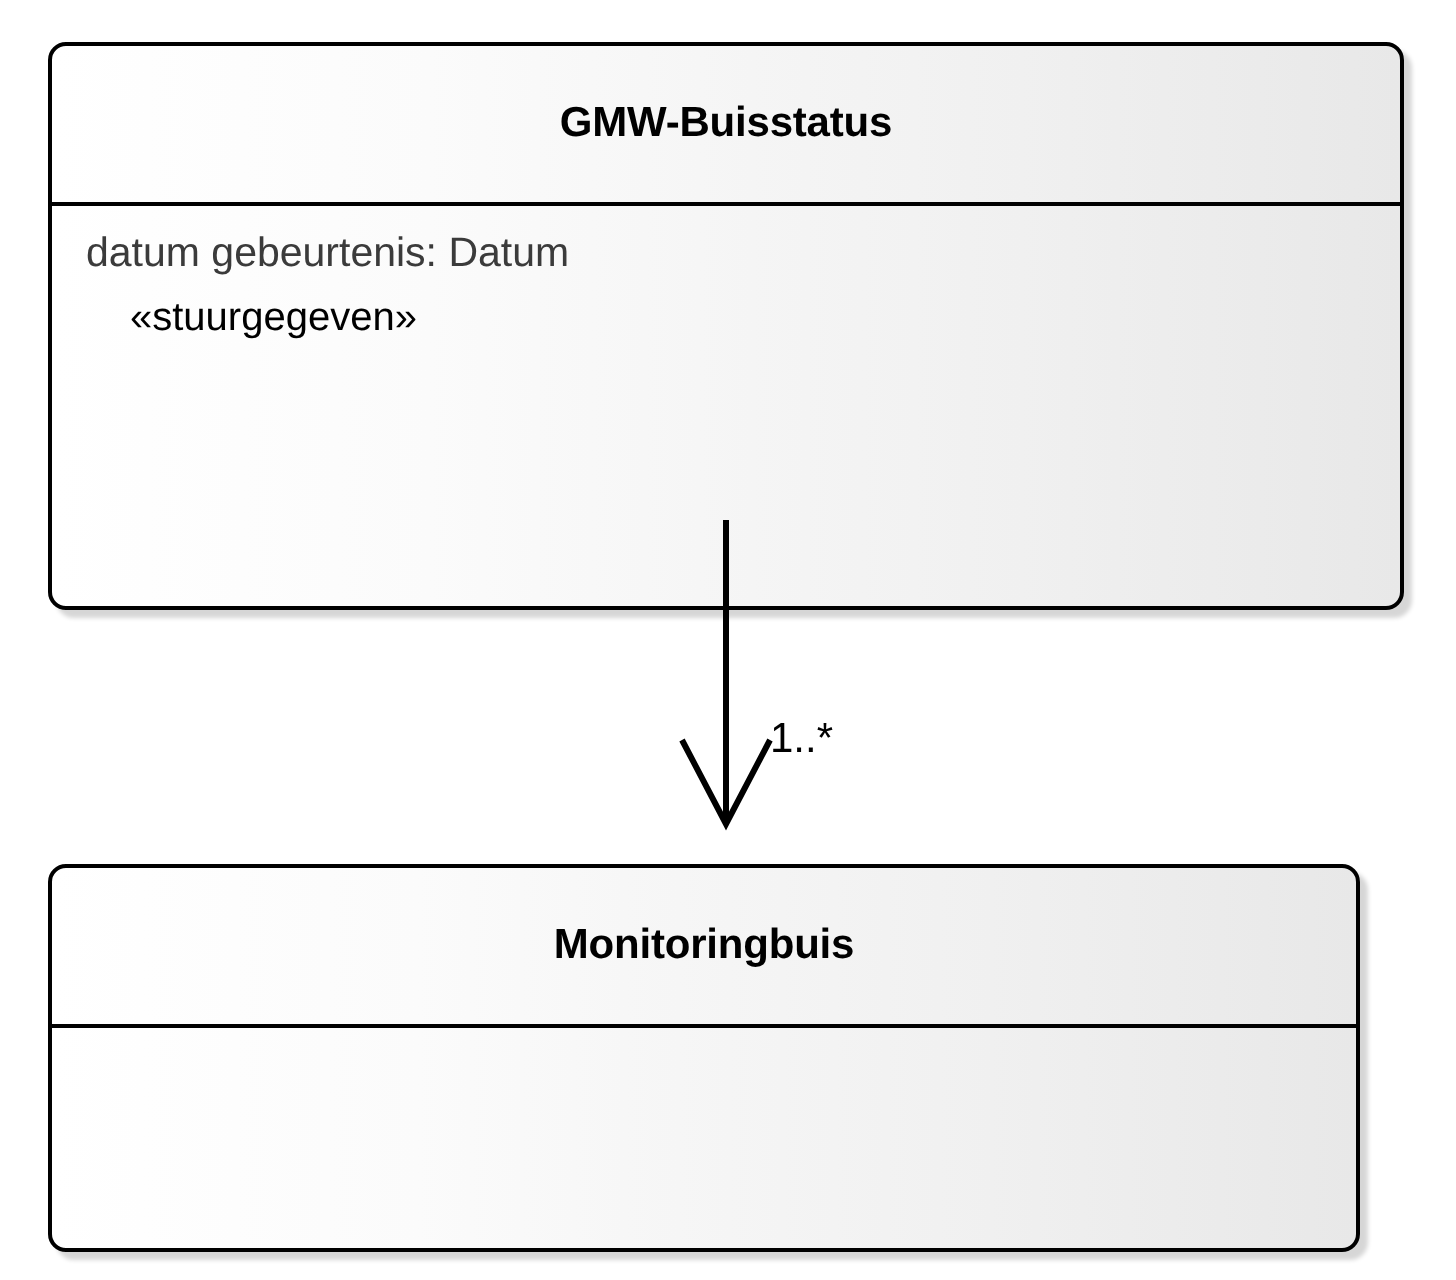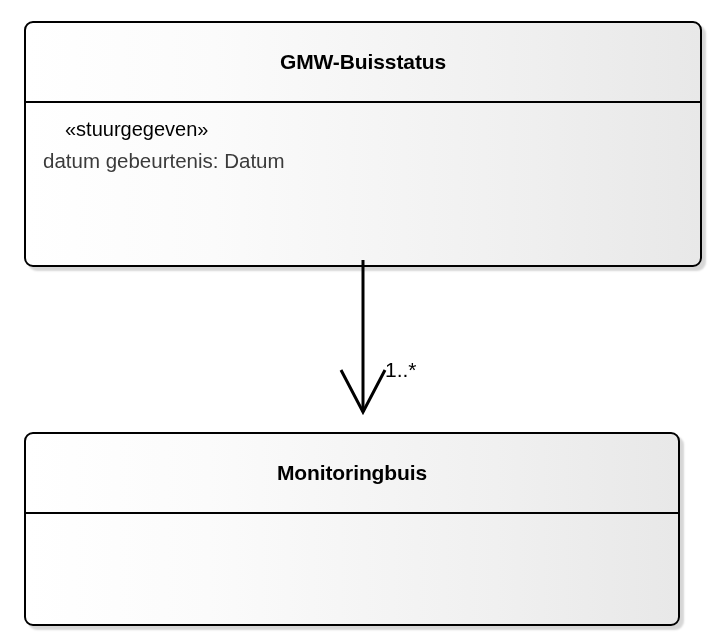--- a/index.html
+++ b/index.html
@@ -78,29 +78,29 @@
     font-size: 21px;
     color: #000000;
     white-space: nowrap;
   }
 </style>
 </head>
 <body>
 
 <div id="canvas">
 
-  <div class="uml-class" id="class-1" style="left:24px; top:21px; width:678px; height:246px;">
+  <div class="uml-class" id="class-1" style="left:24px; top:21px; width:678px; height:284px;">
 
     <div class="uml-header" style="height:80px;">
       <span class="uml-title">GMW-Buisstatus</span>
     </div>
 
     <div class="uml-body">
+      <div class="uml-attr">datum gebeurtenis: Datum</div>
       <div class="uml-attr stereotype">«stuurgegeven»</div>
-      <div class="uml-attr">datum gebeurtenis: Datum</div>
     </div>
   </div>
 
   <div class="uml-class" id="class-2" style="left:24px; top:432px; width:656px; height:194px;">
 
     <div class="uml-header" style="height:80px;">
       <span class="uml-title">Monitoringbuis</span>
     </div>
 
   </div>

